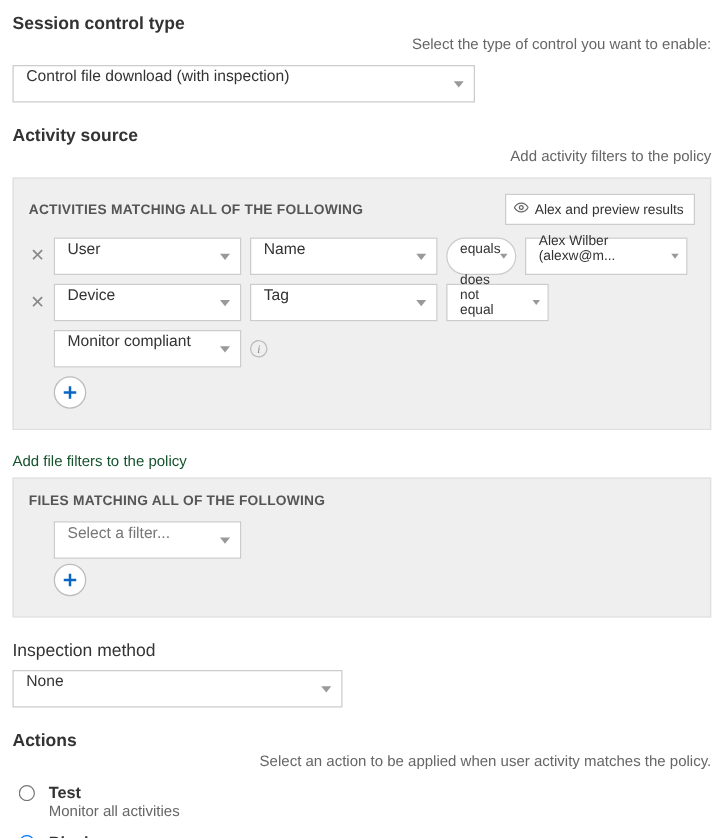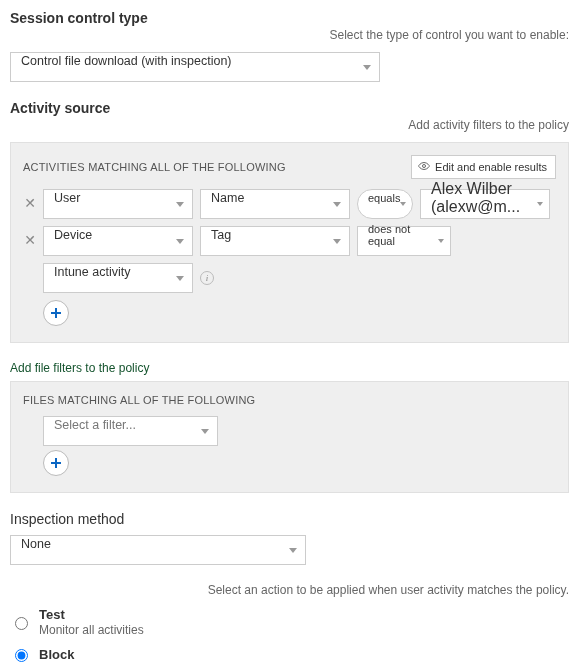--- a/index.html
+++ b/index.html
@@ -21,26 +21,26 @@
     border: 1px solid #ccc;
     height: 30px;
     display: flex;
     align-items: center;
     padding: 0 28px 12px 10px;
     font-size: 12.5px;
     color: #333;
     cursor: pointer;
   }
   .select-box.wide { width: 370px; }
-  .select-box.med  { width: 296px; text-align: right; }
+  .select-box.med  { width: 264px; text-align: right; }
   .select-box.fld  { width: 150px; }
   .select-box.op   { width: 56px; font-size: 11px; border-radius: 15px; }
-  .select-box.opw  { width: 94px; font-size: 11px; }
-  .select-box.val  { width: 130px; font-size: 16px; }
-  .select-box.fsel { width: 175px; }
+  .select-box.opw  { width: 82px; font-size: 11px; }
+  .select-box.val  { width: 130px; font-size: 11px; }
+  .select-box.fsel { width: 150px; }
   .caret {
     position: absolute;
     right: 8px;
     top: 50%;
     margin-top: -2px;
     width: 0; height: 0;
     border-left: 4px solid transparent;
     border-right: 4px solid transparent;
     border-top: 5px solid #999;
   }
@@ -53,21 +53,21 @@
     position: relative;
   }
   .panel-head {
     display: flex;
     align-items: center;
     justify-content: space-between;
     margin-bottom: 10px;
   }
   .panel-head-label {
     font-size: 11px;
-    font-weight: 400;
+    font-weight: 700;
     color: #555;
     letter-spacing: 0.2px;
   }
   .edit-btn {
     background: #fff;
     border: 1px solid #ccc;
     font-size: 11px;
     color: #333;
     padding: 4px 8px 4px 6px;
     display: inline-flex;
@@ -115,21 +115,21 @@
     align-items: center;
     justify-content: center;
     margin-left: 20px;
     margin-top: 4px;
     cursor: pointer;
   }
   .add-circle svg { display:block; }
   .file-sub { font-size: 12px; color: #14532d; margin: 18px 0 6px 0; }
   .radio-row {
     display: flex;
-    align-items: center;
+    align-items: flex-start;
     gap: 8px;
     margin-bottom: 10px;
   }
   .radio-row input { margin-top: 2px; }
   .radio-label { font-weight: 600; font-size: 13px; color: #333; }
   .radio-desc { font-size: 12px; color: #666; margin-top: 1px; }
   .eye-icon { display:inline-block; }
 </style>
 </head>
 <body>
@@ -150,21 +150,21 @@
   <div class="gray-panel">
     <div class="panel-head">
       <span class="panel-head-label">ACTIVITIES MATCHING ALL OF THE FOLLOWING</span>
       <span class="edit-btn">
         <span class="eye-icon">
           <svg width="12" height="12" viewBox="0 0 24 24" fill="none" stroke="#666" stroke-width="2">
             <path d="M1 12s4-7 11-7 11 7 11 7-4 7-11 7S1 12 1 12z"></path>
               <circle cx="12" cy="12" r="3"></circle>
           </svg>
         </span>
-        <span>Edit and enable results</span>
+        <span>Alex and preview results</span>
       </span>
     </div>
 
     <div class="filter-row">
       <span class="row-remove">✕</span>
       <div class="select-box fld">
         <span>User</span>
         <span class="caret"></span>
       </div>
       <div class="select-box fld">
@@ -192,21 +192,21 @@
         <span class="caret"></span>
       </div>
       <div class="select-box opw">
         <span>does not equal</span>
         <span class="caret sm"></span>
       </div>
     </div>
 
     <div class="filter-row">
       <div class="select-box fld">
-        <span>Intune activity</span>
+        <span>Monitor compliant</span>
         <span class="caret"></span>
       </div>
       <span class="info-icon">i</span>
     </div>
 
     <div class="add-circle">
       <svg width="12" height="12" viewBox="0 0 12 12">
         <path d="M6 1v10M1 6h10" stroke="#0b66c3" stroke-width="2"></path>
       </svg>
     </div>
@@ -232,20 +232,21 @@
 <div class="section">
   <div class="section-title" style="font-weight:500;">Inspection method</div>
   <div style="height:6px"></div>
   <div class="select-box med">
     <span>None</span>
     <span class="caret"></span>
   </div>
 </div>
 
 <div class="section">
+  <div class="section-title">Actions</div>
   <div class="section-sub">Select an action to be applied when user activity matches the policy.</div>
 
   <div class="radio-row">
     <input type="radio" name="act" style="">
     <div>
       <div class="radio-label">Test</div>
       <div class="radio-desc">Monitor all activities</div>
     </div>
   </div>
 

